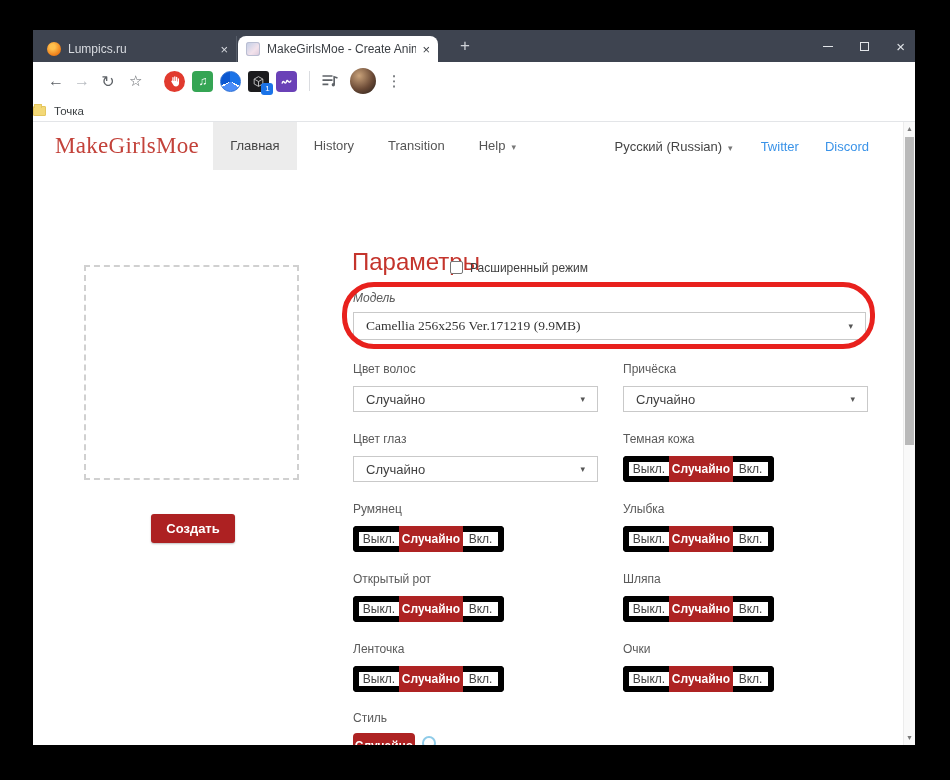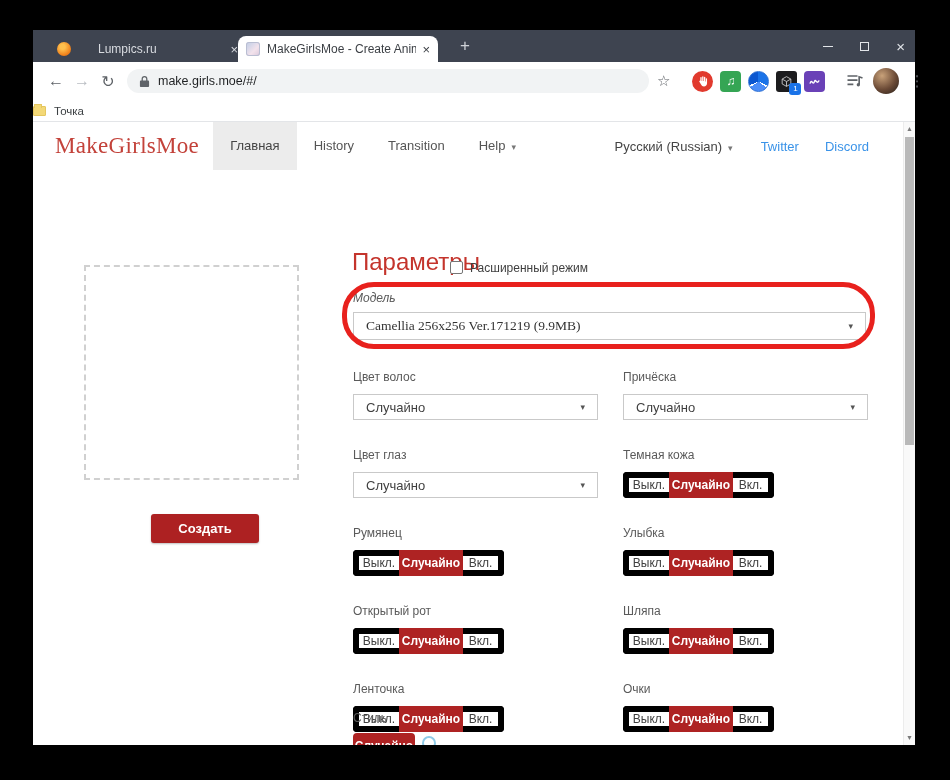--- a/index.html
+++ b/index.html
@@ -3,21 +3,21 @@
 <meta charset="utf-8">
 <style>
   * { margin:0; padding:0; box-sizing:border-box; }
   body { background:#000; font-family:"Liberation Sans", sans-serif; }
   .screen { position:relative; width:950px; height:780px; background:#000; overflow:hidden; }
   .window { position:absolute; left:33px; top:30px; width:882px; height:715px; background:#fff; }
 
   
   .titlebar { position:relative; height:32px; background:#3e4450; }
   .tab { position:absolute; top:6px; height:26px; display:flex; align-items:center; font-size:12px; padding:0 8px; }
-  .tab-inactive { left:16px; width:198px; color:#d8dbe0; border-right:1px solid #565d69;gap:20px; }
+  .tab-inactive { left:6px; width:198px; color:#d8dbe0; border-right:1px solid #565d69; }
   .tab-active { left:205px; width:200px; background:#fff; color:#3b3f44; border-radius:8px 8px 0 0; }
   .fav { width:14px; height:14px; border-radius:50%; margin-right:7px; flex:0 0 auto; }
   .fav-lumpics { background:radial-gradient(circle at 40% 35%, #ffc04d 20%, #ee7d18 70%); }
   .fav-mgm { border-radius:3px; background:linear-gradient(135deg,#cfd4e8 20%,#f3e3ec 60%,#d9c7da); box-shadow:inset 0 0 0 1px #b9bed2; }
   .tab-title { flex:1; white-space:nowrap; overflow:hidden; }
   .tab-close { font-size:13px; margin-left:6px; color:inherit; cursor:default; }
   .newtab { position:absolute; left:420px; top:4px; width:24px; height:24px; color:#cfd2d7; font-size:17px; text-align:center; line-height:23px; }
   .wincontrols { position:absolute; right:10px; top:0; height:32px; display:flex; align-items:center; gap:27px; color:#e2e5e9; }
   .wc-min { display:inline-block; width:10px; border-top:1.5px solid #e2e5e9; }
   .wc-max { display:inline-block; width:9px; height:9px; border:1.5px solid #e2e5e9; }
@@ -61,36 +61,36 @@
   .nav-caret { font-size:9px; color:#777; margin-left:6px; }
   .hdr-spacer { flex:1; }
   .lang { font-size:13px; color:#444; margin-right:28px; white-space:nowrap; }
   .hdr-link { font-size:13px; color:#3a93e8; margin-right:26px; white-space:nowrap; }
   .hdr-link.last { margin-right:46px; }
 
   .banner { height:50px; background:#ededed; border-top:2px dotted #5d5d5d; text-align:center; padding:8px 45px 0; font-size:12.5px; line-height:16px; color:#3e3e3e; }
   .banner a { color:#3a80d8; text-decoration:none; }
 
   .dashedbox { position:absolute; left:51px; top:143px; width:215px; height:215px; border:2px dashed #d0d0d0; }
-  .create-btn { position:absolute; left:118px; top:392px; width:108px; height:29px; background:#ad2122; border:none; border-radius:3px; color:#fff; font-weight:bold; font-size:13px; font-family:"Liberation Sans", sans-serif; box-shadow:0 1px 2px rgba(0,0,0,0.25); }
+  .create-btn { position:absolute; left:118px; top:392px; width:84px; height:29px; background:#ad2122; border:none; border-radius:3px; color:#fff; font-weight:bold; font-size:13px; font-family:"Liberation Sans", sans-serif; box-shadow:0 1px 2px rgba(0,0,0,0.25); }
 
   .params-title { position:absolute; left:319px; top:126px; font-size:24px; color:#c4342c; }
   .adv-checkbox { position:absolute; left:417px; top:139px; width:13px; height:13px; border:1.5px solid #767676; border-radius:2px; background:#fff; }
   .adv-label { position:absolute; left:437px; top:139px; font-size:12px; color:#3f3f3f; }
 
   .annotation { position:absolute; left:309px; top:160px; width:533px; height:67px; border:5px solid #e8211d; border-radius:32px; pointer-events:none; z-index:6; }
 
   .field-label { font-size:12px; color:#5a5a5a; }
   .model-label { position:absolute; left:320px; top:169px;font-style:italic; }
   .select { height:26px; border:1px solid #c9c9c9; border-radius:0; background:#fff; display:flex; align-items:center; justify-content:space-between; padding:0 12px; font-size:13px; color:#3f3f3f; }
   .model-select { position:absolute; left:320px; top:190px; width:513px; height:28px; font-family:"Liberation Serif", serif; font-size:13.5px; color:#333; }
   .caret { font-size:9px; color:#555; }
 
   .ctrlgrid { position:absolute; left:320px; top:240px; display:grid; grid-template-columns:245px 245px; column-gap:25px; row-gap:20px; }
-  .cell .field-label { margin-bottom:9px; line-height:15px;margin-top:8px; }
+  .cell .field-label { margin-bottom:9px; line-height:15px; }
   .toggle { display:flex; height:26px; }
   .tg { font-family:"Liberation Sans", sans-serif; font-size:12px; color:#404040; background:#fff; border:6px solid #000000; }
   .tg-off { width:46px; border-radius:4px 0 0 4px; border-right:none; }
   .tg-mid { width:64px; background:#ae2323; color:#fff; font-weight:bold; border:none; }
   .tg-on { width:41px; border-radius:0 4px 4px 0; border-left:none; }
 
   .style-label { position:absolute; left:320px; top:589px; }
   .style-btn { position:absolute; left:320px; top:611px; width:62px; height:26px; background:#ae2323; border:none; border-radius:4px; color:#fff; font-weight:bold; font-size:12px; font-family:"Liberation Sans", sans-serif; }
   .style-knob { position:absolute; left:389px; top:614px; width:14px; height:14px; border-radius:50%; border:2px solid #8ecbe8; background:#fff; }
 
@@ -121,28 +121,20 @@
         <span class="wc-min"></span>
         <span class="wc-max"></span>
         <span class="wc-close">×</span>
       </div>
     </div>
 
     <div class="toolbar">
       <span class="navbtn">←</span>
       <span class="navbtn disabled">→</span>
       <span class="navbtn">↻</span>
-      <div class="urlbar">
-        <span class="lock-icon">
-          <svg width="11" height="13" viewBox="0 0 12 14">
-              <path fill="#5f6368" d="M6 1a3.2 3.2 0 0 0-3.2 3.2V6H2.2C1.5 6 1 6.5 1 7.2v4.6c0 .7.5 1.2 1.2 1.2h7.6c.7 0 1.2-.5 1.2-1.2V7.2C11 6.5 10.5 6 9.8 6h-.6V4.2A3.2 3.2 0 0 0 6 1zm0 1.4c1 0 1.8.8 1.8 1.8V6H4.2V4.2c0-1 .8-1.8 1.8-1.8z"></path>
-            </svg>
-        </span>
-        <span class="url-text">make.girls.moe/#/</span>
-      </div>
       <span class="star">☆</span>
       <div class="extrow">
         <span class="ext ext-adblock">
           <svg width="13" height="13" viewBox="0 0 24 24">
               <path fill="#fff" d="M8 13V5a1.2 1.2 0 0 1 2.4 0v6h1V3.5a1.2 1.2 0 0 1 2.4 0V11h1V4.5a1.2 1.2 0 0 1 2.4 0V12h1V7a1.1 1.1 0 0 1 2.2 0v8c0 3.3-2.4 6-5.7 6-2.8 0-4.2-1.4-5.4-3.6L6.2 12.6c-.5-.9-.1-1.9.8-2.2.7-.2 1.4.1 1.8.8z"></path>
             </svg>
         </span>
         <span class="ext ext-music">♫</span>
         <span class="ext ext-globe"></span>
         <span class="ext ext-cube">

